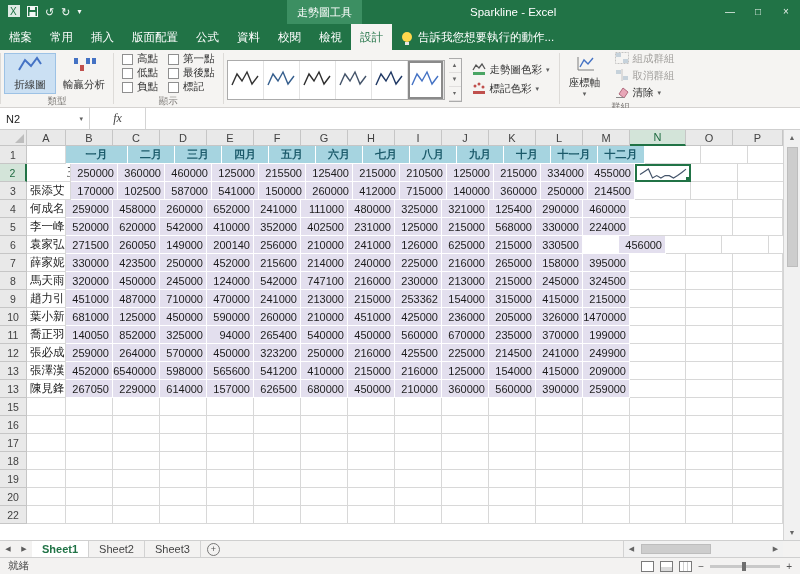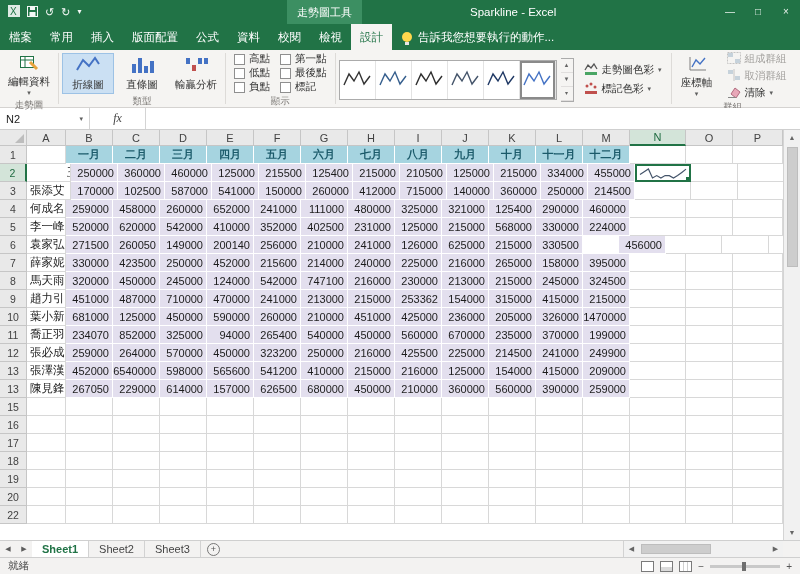--- a/index.html
+++ b/index.html
@@ -155,55 +155,29 @@
       <div class="rtab active">設計</div>
     </div>
   <div class="tellme">
     <span class="bulb"></span>
     <span>告訴我您想要執行的動作...</span>
   </div>
 </div>
 
 <div class="ribbon">
 
-  <div class="rgroup">
-    <div class="content">
-      <div class="bigbtn">
-        <span>
-          <svg width="20" height="18" viewBox="0 0 20 18">
-              <rect x="1.5" y="2.5" width="13" height="11" fill="#fff" stroke="#217346"></rect>
-              <line x1="1.5" y1="6" x2="14.5" y2="6" stroke="#217346"></line>
-              <line x1="6" y1="2.5" x2="6" y2="13.5" stroke="#217346"></line>
-              <line x1="11" y1="8" x2="18" y2="15" stroke="#e8a33d" stroke-width="3"></line>
-            </svg>
-        </span>
-        <span>編輯資料</span>
-        <span class="dd">▾</span>
-      </div>
-    </div>
-    <div class="glabel">走勢圖</div>
-  </div>
   <div class="gsep"></div>
 
   <div class="rgroup">
     <div class="content" style="gap:2px;">
         <div class="bigbtn selected">
           <span><svg width="26" height="20" viewBox="0 0 26 20">
               <polyline points="2,15 8,5 14,11 20,3 24,9" fill="none" stroke="#4472c4" stroke-width="2"></polyline>
             </svg></span>
           <span>折線圖</span>
-        </div>
-        <div class="bigbtn">
-          <span><svg width="26" height="20" viewBox="0 0 26 20">
-              <rect x="3" y="9" width="4" height="9" fill="#4472c4"></rect>
-              <rect x="9" y="3" width="4" height="15" fill="#4472c4"></rect>
-              <rect x="15" y="11" width="4" height="7" fill="#4472c4"></rect>
-              <rect x="21" y="6" width="4" height="12" fill="#4472c4"></rect>
-            </svg></span>
-          <span>直條圖</span>
         </div>
         <div class="bigbtn">
           <span><svg width="26" height="20" viewBox="0 0 26 20">
               <rect x="3" y="3" width="4" height="6" fill="#4472c4"></rect>
               <rect x="9" y="10" width="4" height="6" fill="#c0504d"></rect>
               <rect x="15" y="3" width="4" height="6" fill="#4472c4"></rect>
               <rect x="21" y="3" width="4" height="6" fill="#4472c4"></rect>
             </svg></span>
           <span>輸贏分析</span>
         </div>
@@ -384,21 +358,21 @@
         <div class="ch" style="width: 47px;">K</div>
         <div class="ch" style="width: 47px;">L</div>
         <div class="ch" style="width: 47px;">M</div>
         <div class="ch sel" style="width: 56px;">N</div>
         <div class="ch" style="width: 47px;">O</div>
         <div class="ch" style="width: 50px;">P</div>
       </div>
       <div class="grid-row">
         <div class="rh">1</div>
         <div class="cell" style="width: 39px;"></div>
-        <div class="cell month" style="width: 47px; font-family: Liberation Serif, serif;">一月</div>
+        <div class="cell month" style="width: 62px; font-family: Liberation Serif, serif;">一月</div>
         <div class="cell month" style="width: 47px;">二月</div>
         <div class="cell month" style="width: 47px;">三月</div>
         <div class="cell month" style="width: 47px;">四月</div>
         <div class="cell month" style="width: 47px;">五月</div>
         <div class="cell month" style="width: 47px;">六月</div>
         <div class="cell month" style="width: 47px;">七月</div>
         <div class="cell month" style="width: 47px;">八月</div>
         <div class="cell month" style="width: 47px;">九月</div>
         <div class="cell month" style="width: 47px;">十月</div>
         <div class="cell month" style="width: 47px;">十一月</div>
@@ -578,21 +552,21 @@
         <div class="cell pur num" style="width: 47px;">205000</div>
         <div class="cell pur num" style="width: 47px;">326000</div>
         <div class="cell pur num" style="width: 47px;">1470000</div>
         <div class="cell" style="width: 56px;"></div>
         <div class="cell" style="width: 47px;"></div>
         <div class="cell" style="width: 50px;"></div>
       </div>
       <div class="grid-row">
         <div class="rh">11</div>
         <div class="cell name" style="width: 39px;">喬正羽</div>
-        <div class="cell pur num" style="width: 47px;">234070</div>
+        <div class="cell pur num" style="width: 47px;">140050</div>
         <div class="cell pur num" style="width: 47px;">852000</div>
         <div class="cell pur num" style="width: 47px;">325000</div>
         <div class="cell pur num" style="width: 47px;">94000</div>
         <div class="cell pur num" style="width: 47px;">265400</div>
         <div class="cell pur num" style="width: 47px;">540000</div>
         <div class="cell pur num" style="width: 47px;">450000</div>
         <div class="cell pur num" style="width: 47px;">560000</div>
         <div class="cell pur num" style="width: 47px;">670000</div>
         <div class="cell pur num" style="width: 47px;">235000</div>
         <div class="cell pur num" style="width: 47px;">370000</div>

